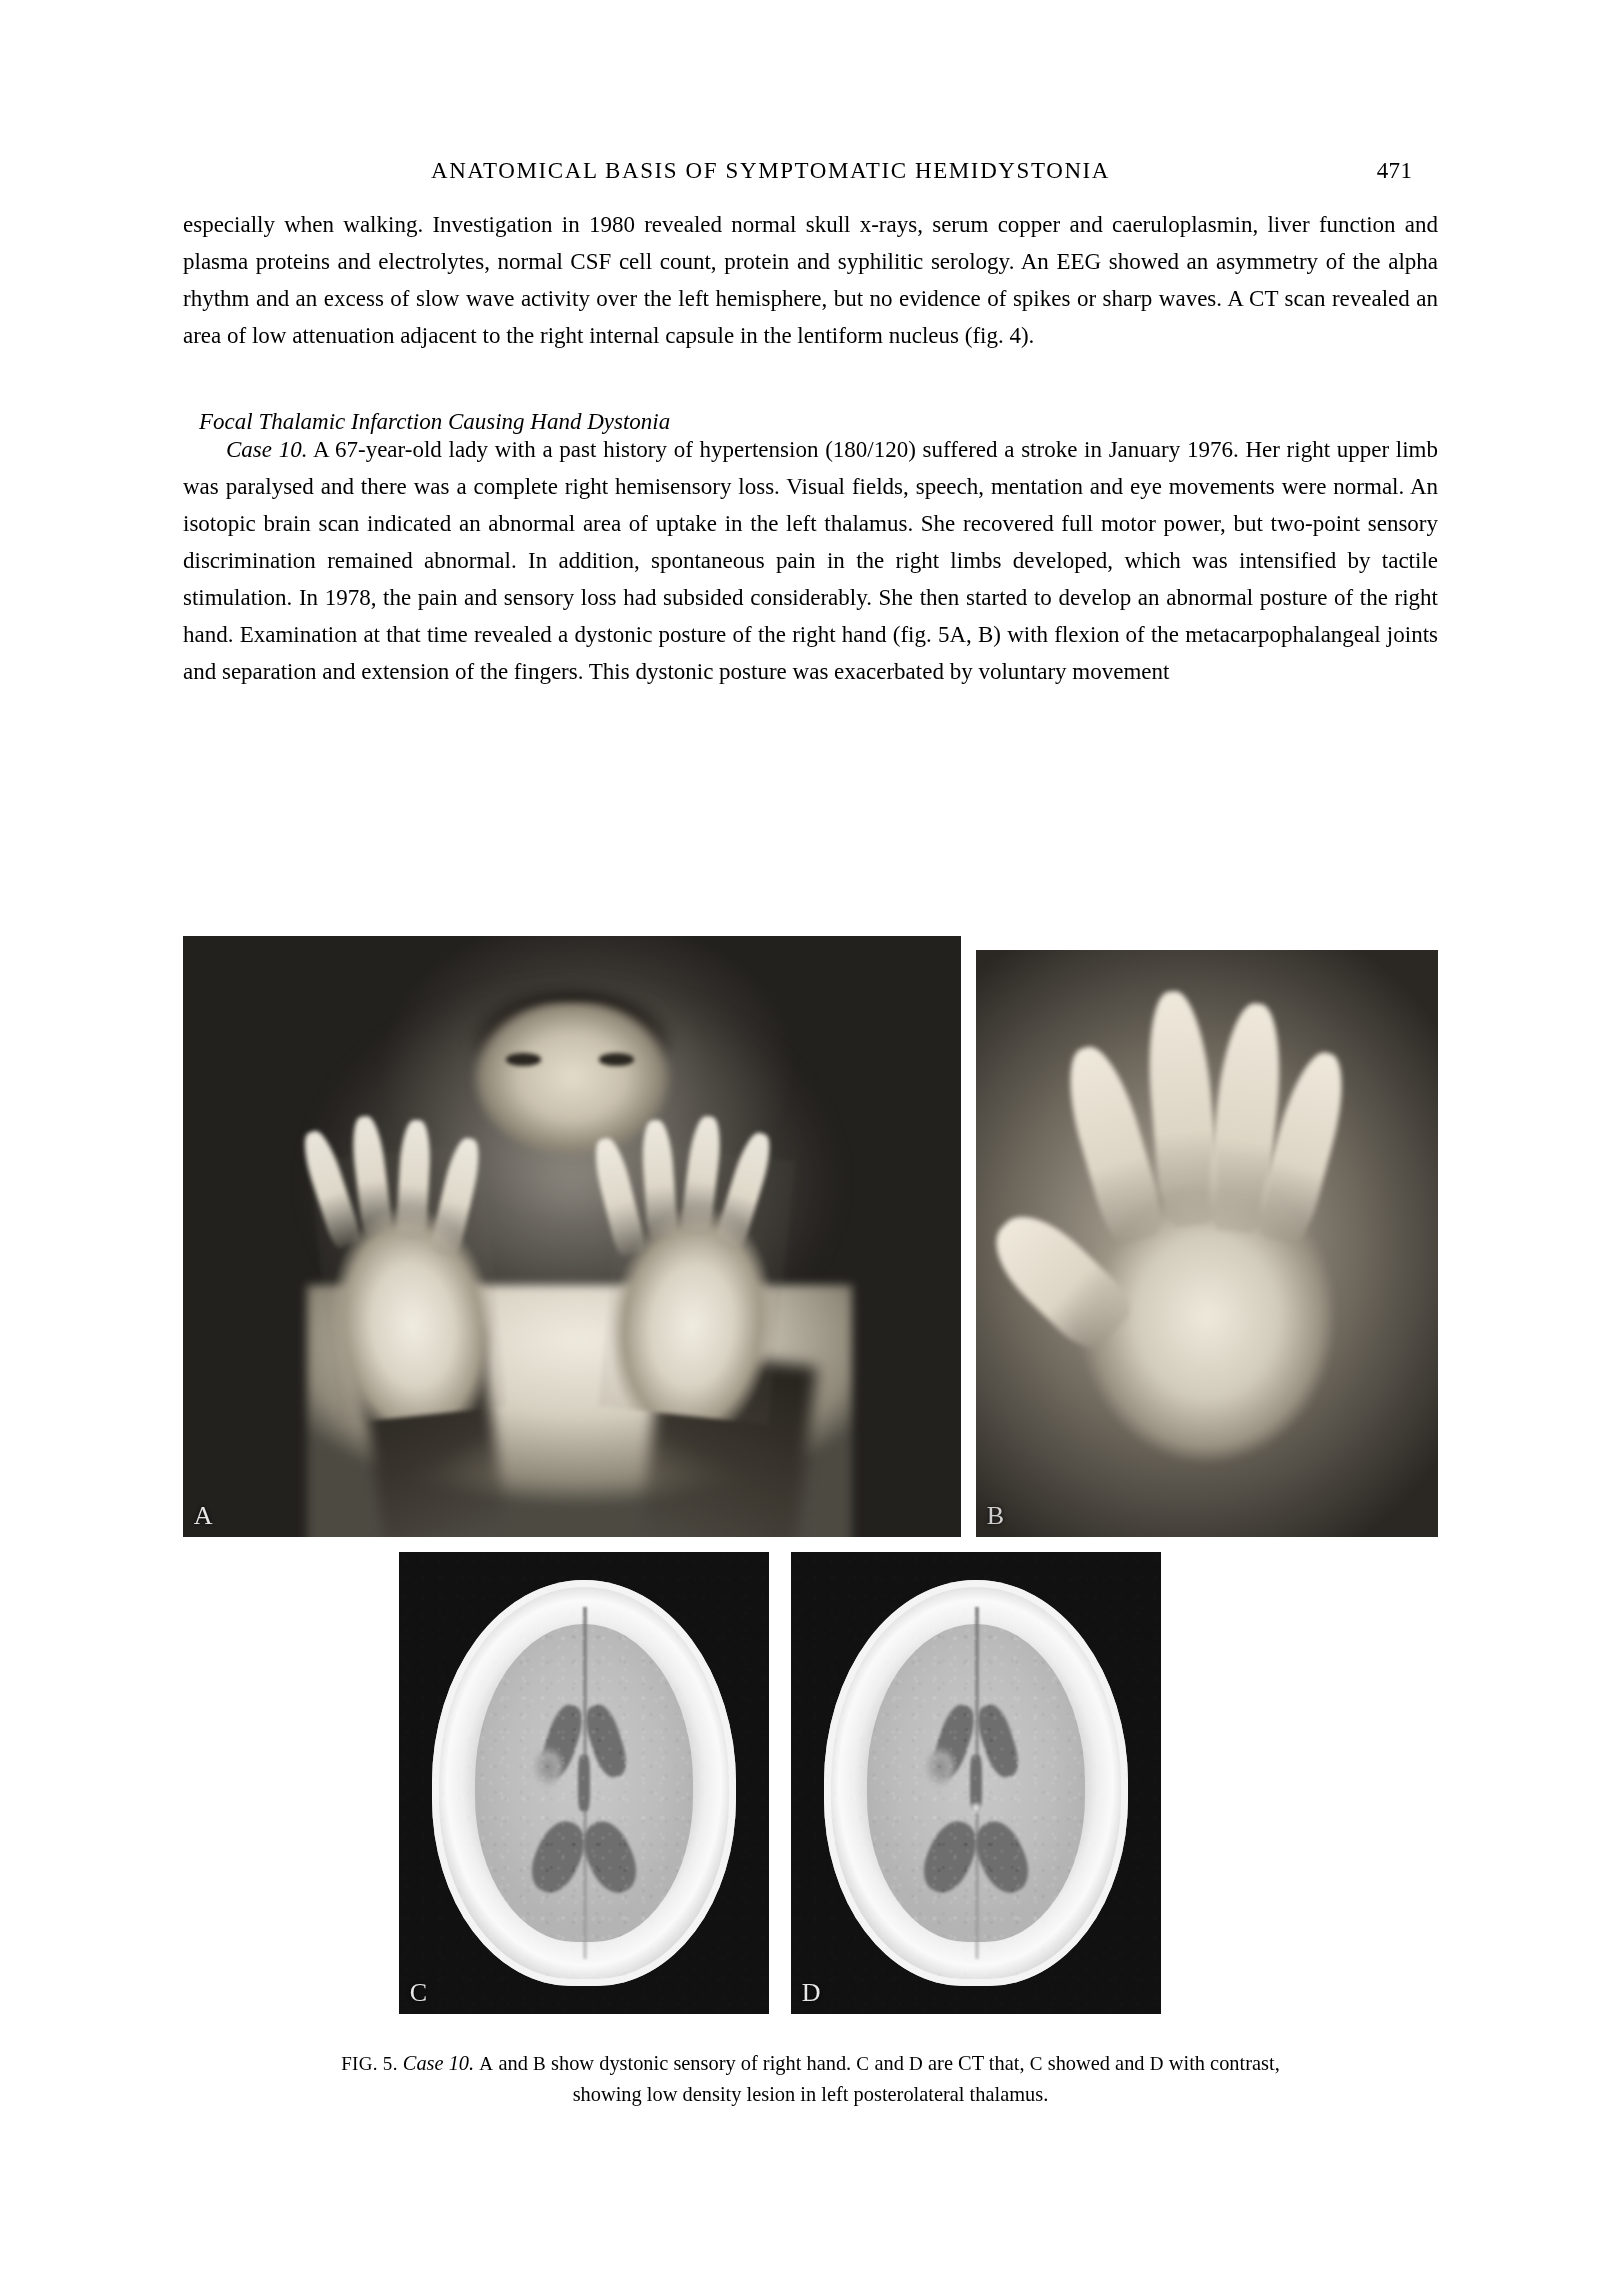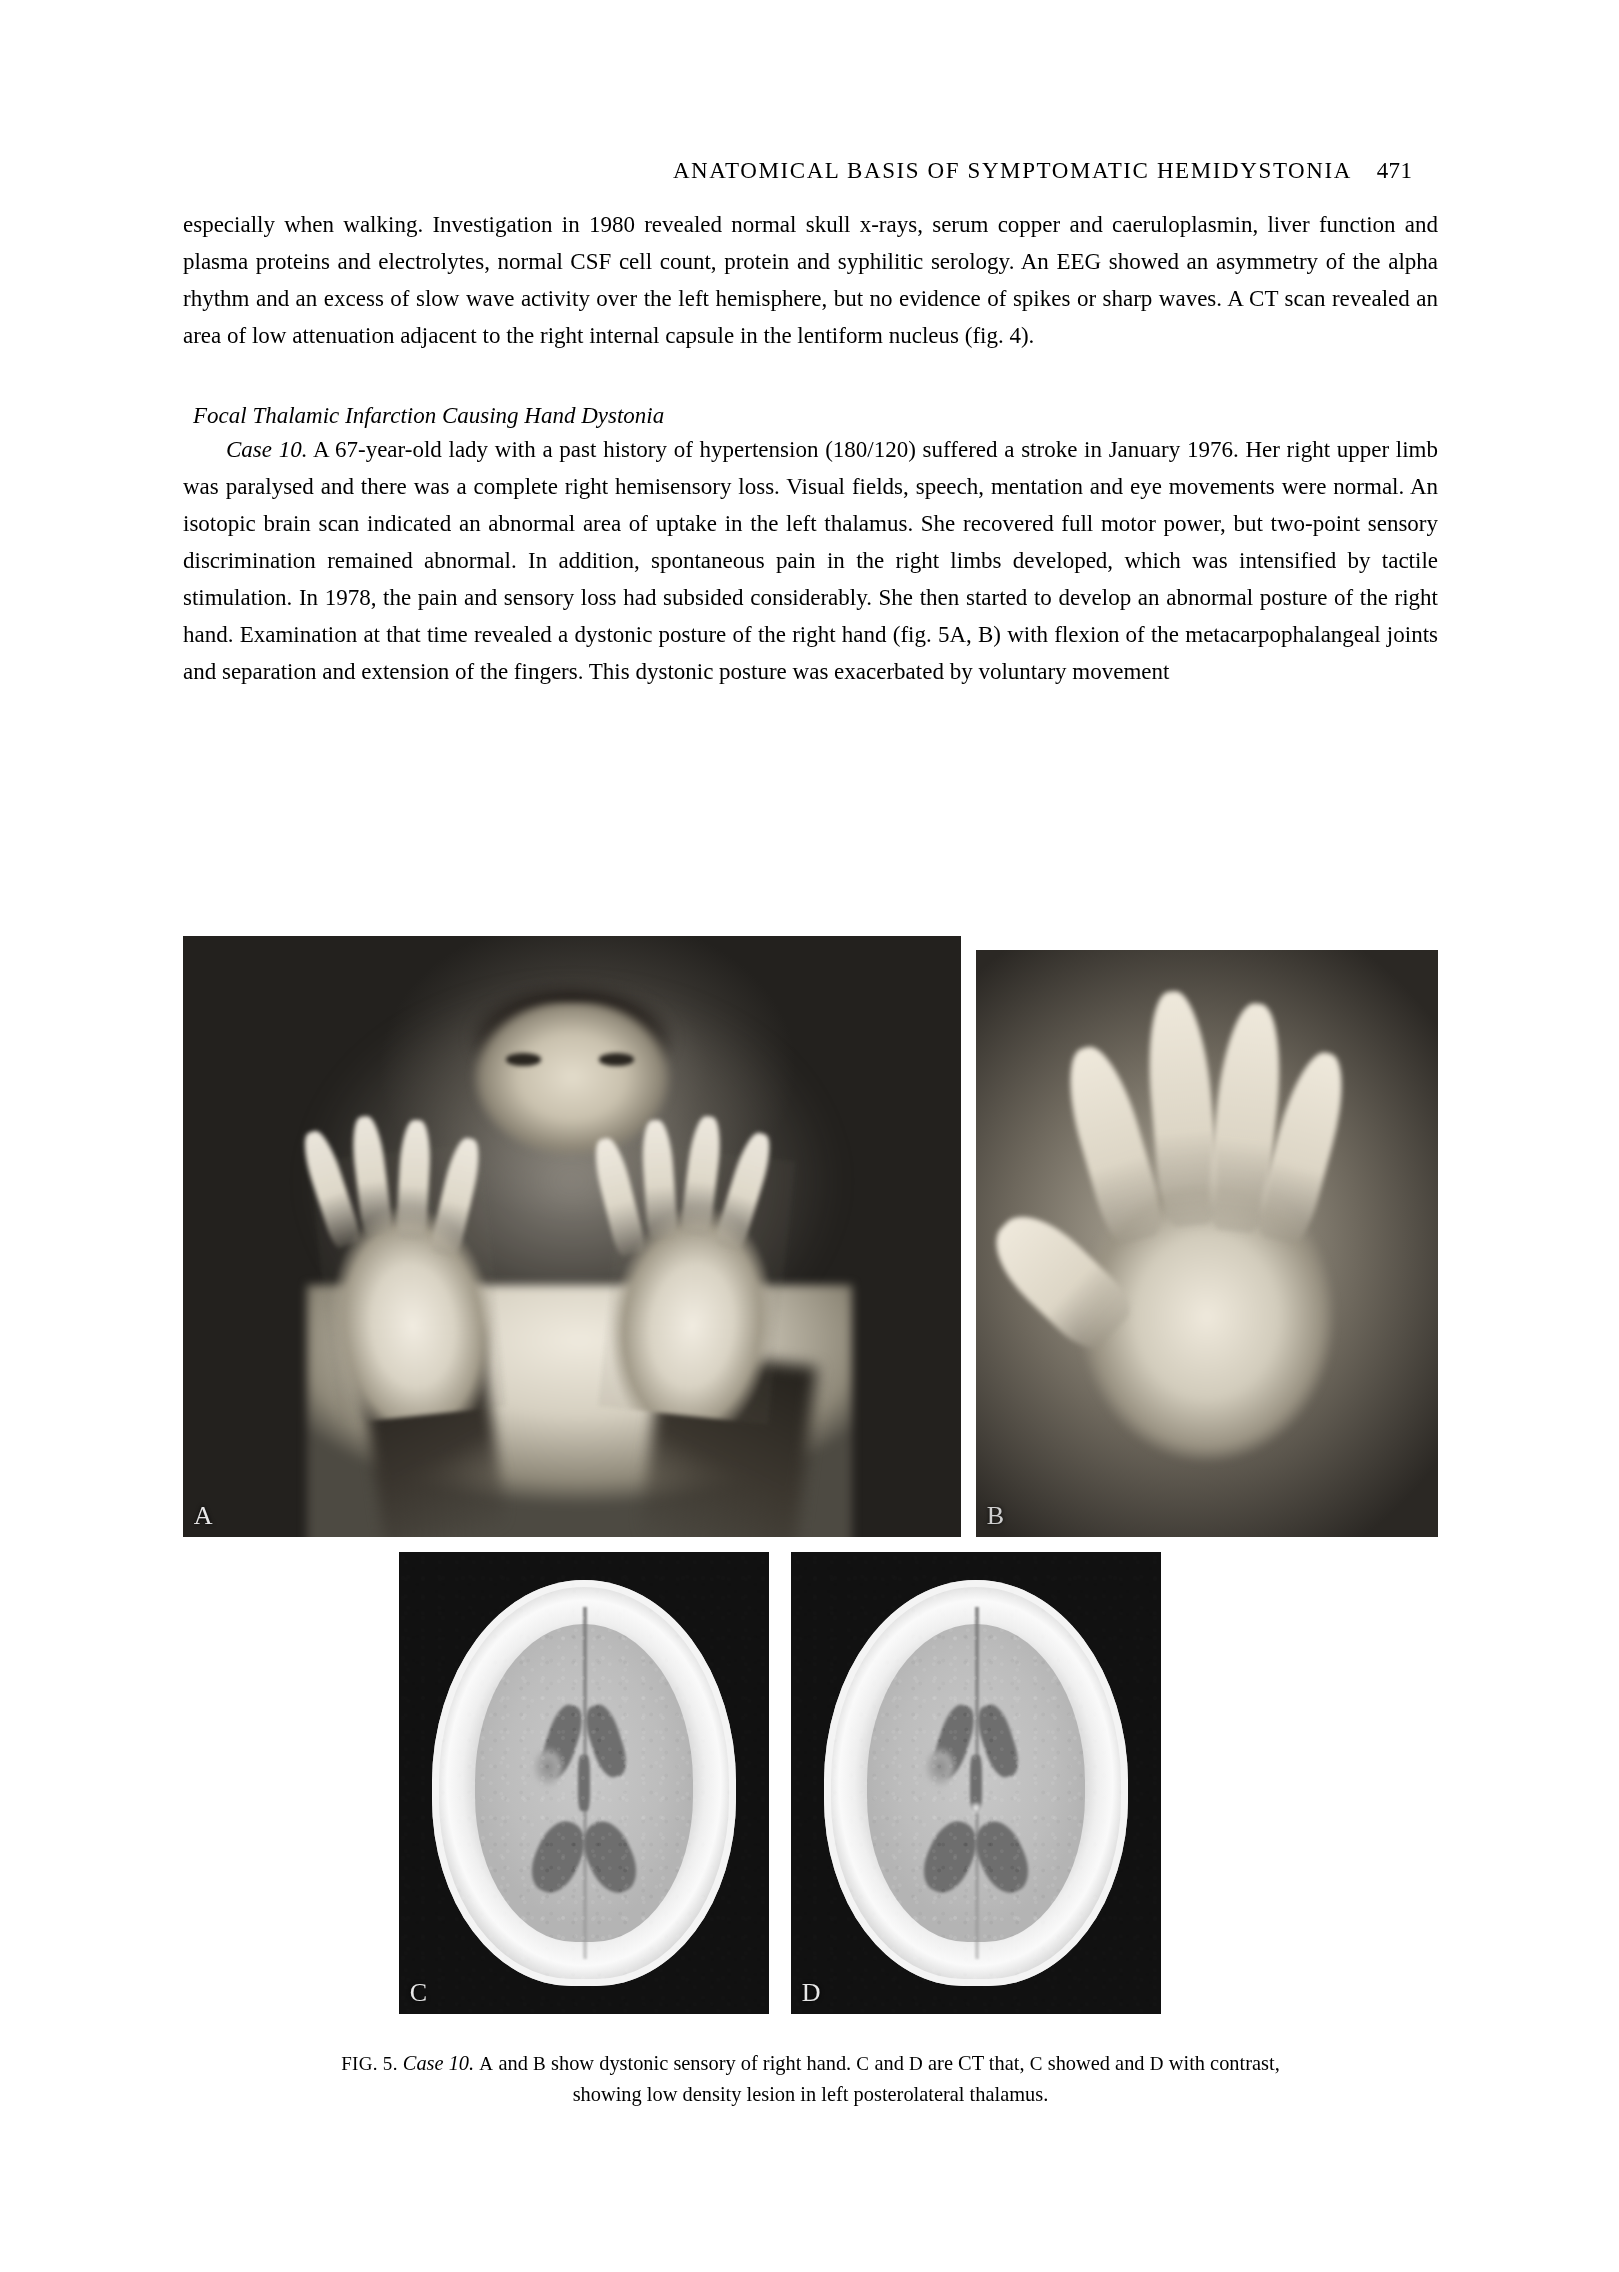--- a/index.html
+++ b/index.html
@@ -26,21 +26,21 @@
   .running-head {
     position: absolute;
     left: 189px;
     top: 158px;
     width: 1248px;
     display: flex;
     align-items: baseline;
   }
   .running-title {
     flex: 1;
-    text-align: right;
+    text-align: center;
     font-size: 23px;
     letter-spacing: 1.6px;
     font-family: "Liberation Serif", serif;
   }
   .page-number {
     font-size: 23px;
     letter-spacing: 0.4px;
     width: 85px;
     text-align: center;
   }
@@ -56,21 +56,21 @@
     line-height: 37px;
     text-align: justify;
     text-justify: inter-word;
     margin: 0;
   }
   .para.indent { text-indent: 43px; }
   .subhead {
     font-size: 23px;
     line-height: 37px;
     font-style: italic;
-    margin: 10px;
+    margin: 16px;
   }
   .case-lead { font-style: italic; }
 
   #p1 { top: 206px; }
   #sub1 { top: 387px; }
   #p2 { top: 431px; }
 
   
   .plate {
     position: absolute;

